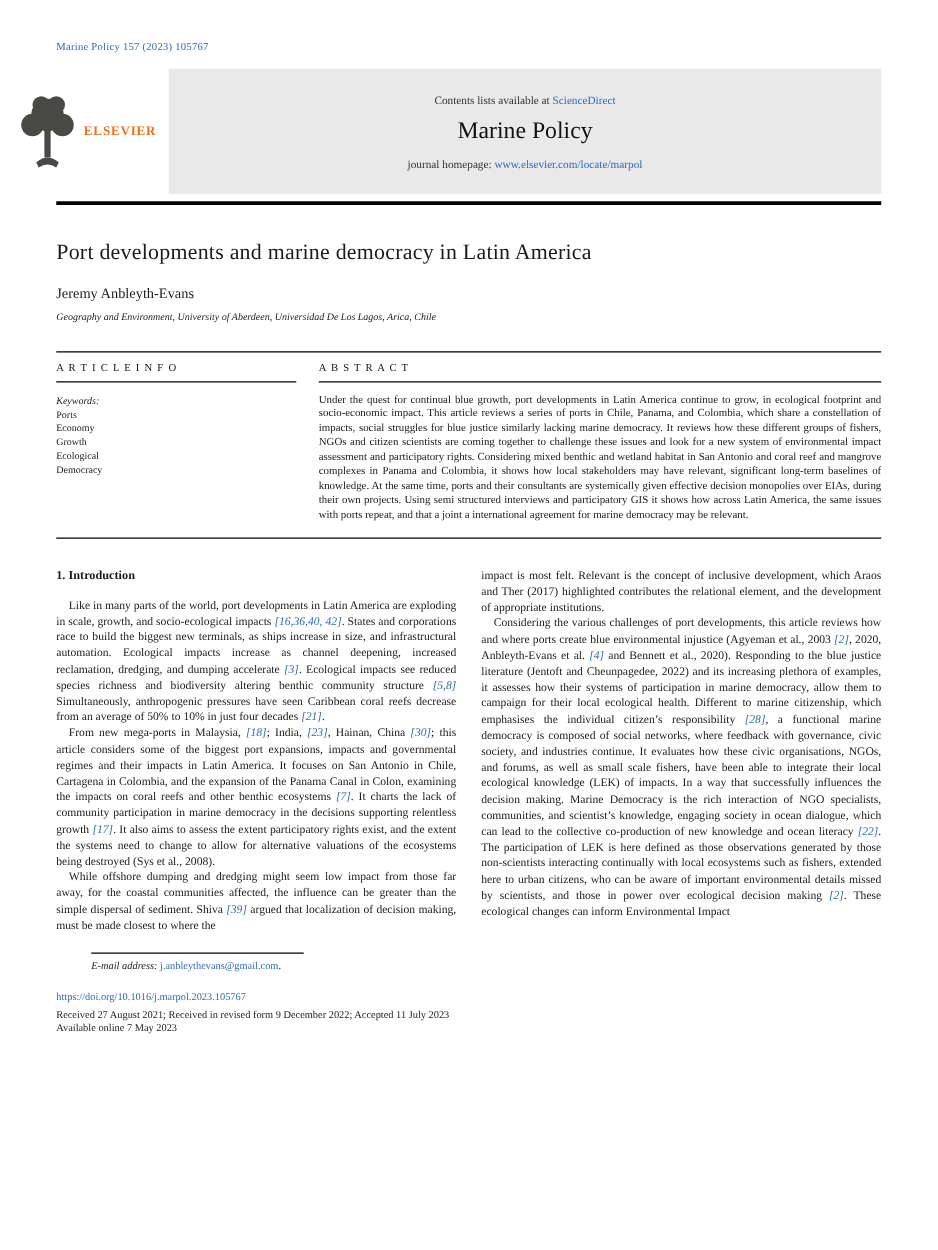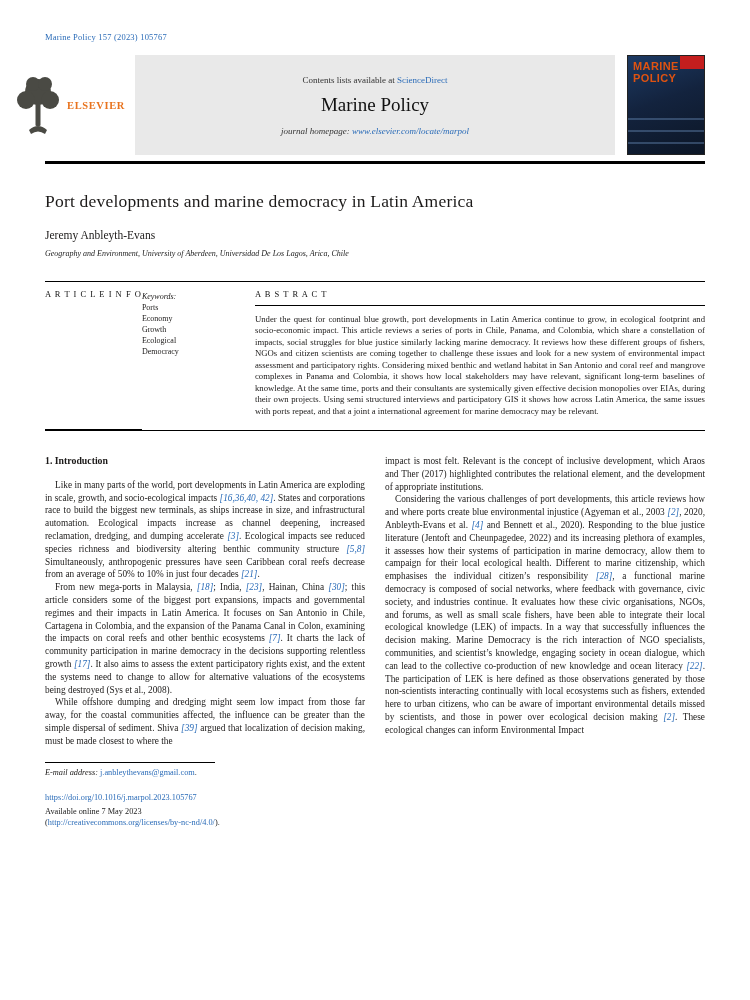--- a/index.html
+++ b/index.html
@@ -22,48 +22,48 @@
   }
   
   .masthead{display:flex;align-items:stretch;height:100px;}
   .logo{width:90px;display:flex;flex-direction:row;align-items:center;justify-content:flex-end;padding:1px 10px 2px 0;}
   .logo svg{display:block;}
   .logo-word{font-size:10.5px;font-weight:bold;color:var(--els-orange);letter-spacing:.6px;margin-top:2px;font-family:"Liberation Serif",serif;}
   .mast-box{flex:1;background:#e9e9e9;display:flex;flex-direction:column;align-items:center;justify-content:center;padding:6px 11px;}
   .contents-line{font-size:9px;color:#333;}
   .contents-line a{color:var(--link);text-decoration:none;}
   .mast-title{font-size:19px;margin:9px 0 10px 0;color:#111;}
-  .homepage-line{font-size:9px;color:#333;font-style:italic;}
+  .homepage-line{font-size:9px;color:#333;}
   .homepage-line a{color:var(--link);text-decoration:none;}
   .cover{width:78px;margin-left:12px;background:linear-gradient(160deg,#1d3a63 0%,var(--cover-navy) 45%,#0c1626 100%);border:1px solid #222;position:relative;overflow:hidden;}
   .cover-corner{position:absolute;top:0;right:0;width:24px;height:13px;background:var(--cover-red);}
   .cover-title{position:absolute;top:5px;left:5px;font-family:"Liberation Sans",sans-serif;font-weight:bold;font-size:11px;line-height:1.05;color:var(--cover-orange);letter-spacing:.4px;}
   .cover-wave{position:absolute;left:0;right:0;height:2px;background:rgba(120,160,210,.35);}
   .thick-rule{height:2.5px;background:#000;margin-top:6px;}
   
   .article-title{font-size:17.5px;font-weight:normal;margin:27px 0 0 0;letter-spacing:.2px;}
   .author{margin-top:17px;font-size:11.5px;}
   .affiliation{margin-top:8px;font-size:8px;font-style:italic;color:#222;}
   
   .info-abstract{margin-top:23px;border-top:1px solid #000;border-bottom:1px solid #000;display:flex;}
-  .info-col{width:192px;flex:none;display:flex;flex-direction:row;}
+  .info-col{width:192px;flex:none;display:flex;flex-direction:column;}
   .abs-col{flex:1;padding-left:18px;display:flex;flex-direction:column;}
   .sec-head{font-size:8.5px;letter-spacing:1px;padding:7px 0 6px 0;border-bottom:1px solid #000;color:#111;}
   .keywords{padding-top:9px;font-size:8px;line-height:11px;}
   .kw-label{font-style:italic;}
   .abs-text{font-size:8.7px;line-height:11.5px;text-align:justify;margin:8px 0 13px 0;}
   
   .body-cols{display:flex;gap:20px;margin-top:24px;}
   .col{width:320px;font-size:9.3px;line-height:12.8px;text-align:justify;}
   .intro-heading{font-size:9.8px;font-weight:bold;margin:0 0 11px 0;text-align:left;}
   .col p{margin:0;text-indent:10px;}
   .col p.noindent{text-indent:0;}
   .cite{color:var(--link);font-style:italic;}
   
-  .footnote{margin-top:14px;}
+  .footnote{margin-top:14px;margin-left:28px;}
   .fn-rule{width:170px;border-top:1px solid #000;margin-bottom:5px;}
   .fn-line{font-size:8.3px;}
   .fn-label{font-style:italic;}
   .fn-line a{color:var(--link);text-decoration:none;}
   
   .footer{margin-top:15px;font-size:8.3px;line-height:11.3px;color:#222;}
   .doi{display:block;color:var(--link);text-decoration:none;margin-bottom:3px;}
   .copy1{text-align:justify;text-align-last:justify;}
   .copy2 a{color:var(--link);text-decoration:none;}
 </style>
@@ -95,30 +95,20 @@
     <div class="mast-box">
       <div class="contents-line">
         <span>Contents lists available at </span><a href="#">ScienceDirect</a>
       </div>
       <div class="mast-title">Marine Policy</div>
       <div class="homepage-line">
         <span>journal homepage: </span><a href="#">www.elsevier.com/locate/marpol</a>
       </div>
     </div>
 
-    <div class="cover">
-      <div class="cover-corner"></div>
-      <div class="cover-title">
-        <div>MARINE</div>
-        <div>POLICY</div>
-      </div>
-      <div class="cover-wave" style="bottom:34px;"></div>
-      <div class="cover-wave" style="bottom:22px;"></div>
-      <div class="cover-wave" style="bottom:10px;"></div>
-    </div>
   </div>
 
   <div class="thick-rule"></div>
 
   <h1 class="article-title">Port developments and marine democracy in Latin America</h1>
   <div class="author">Jeremy Anbleyth-Evans</div>
   <div class="affiliation">Geography and Environment, University of Aberdeen, Universidad De Los Lagos, Arica, Chile</div>
 
   <div class="info-abstract">
     <div class="info-col">
@@ -155,19 +145,17 @@
 
   <div class="footnote">
     <div class="fn-rule"></div>
     <div class="fn-line">
       <span class="fn-label">E-mail address: </span><a href="#">j.anbleythevans@gmail.com</a><span>.</span>
     </div>
   </div>
 
   <div class="footer">
     <a href="#" class="doi">https://doi.org/10.1016/j.marpol.2023.105767</a>
+    <div>Received 27 August 2021; Received in revised form 9 December 2022; Accepted 11 July 2023</div>
     <div>Available online 7 May 2023</div>
-    <div class="copy2">
-      <span>(</span><a href="#">http://creativecommons.org/licenses/by-nc-nd/4.0/</a><span>).</span>
-    </div>
   </div>
 
 </div>
 
 </body></html>

